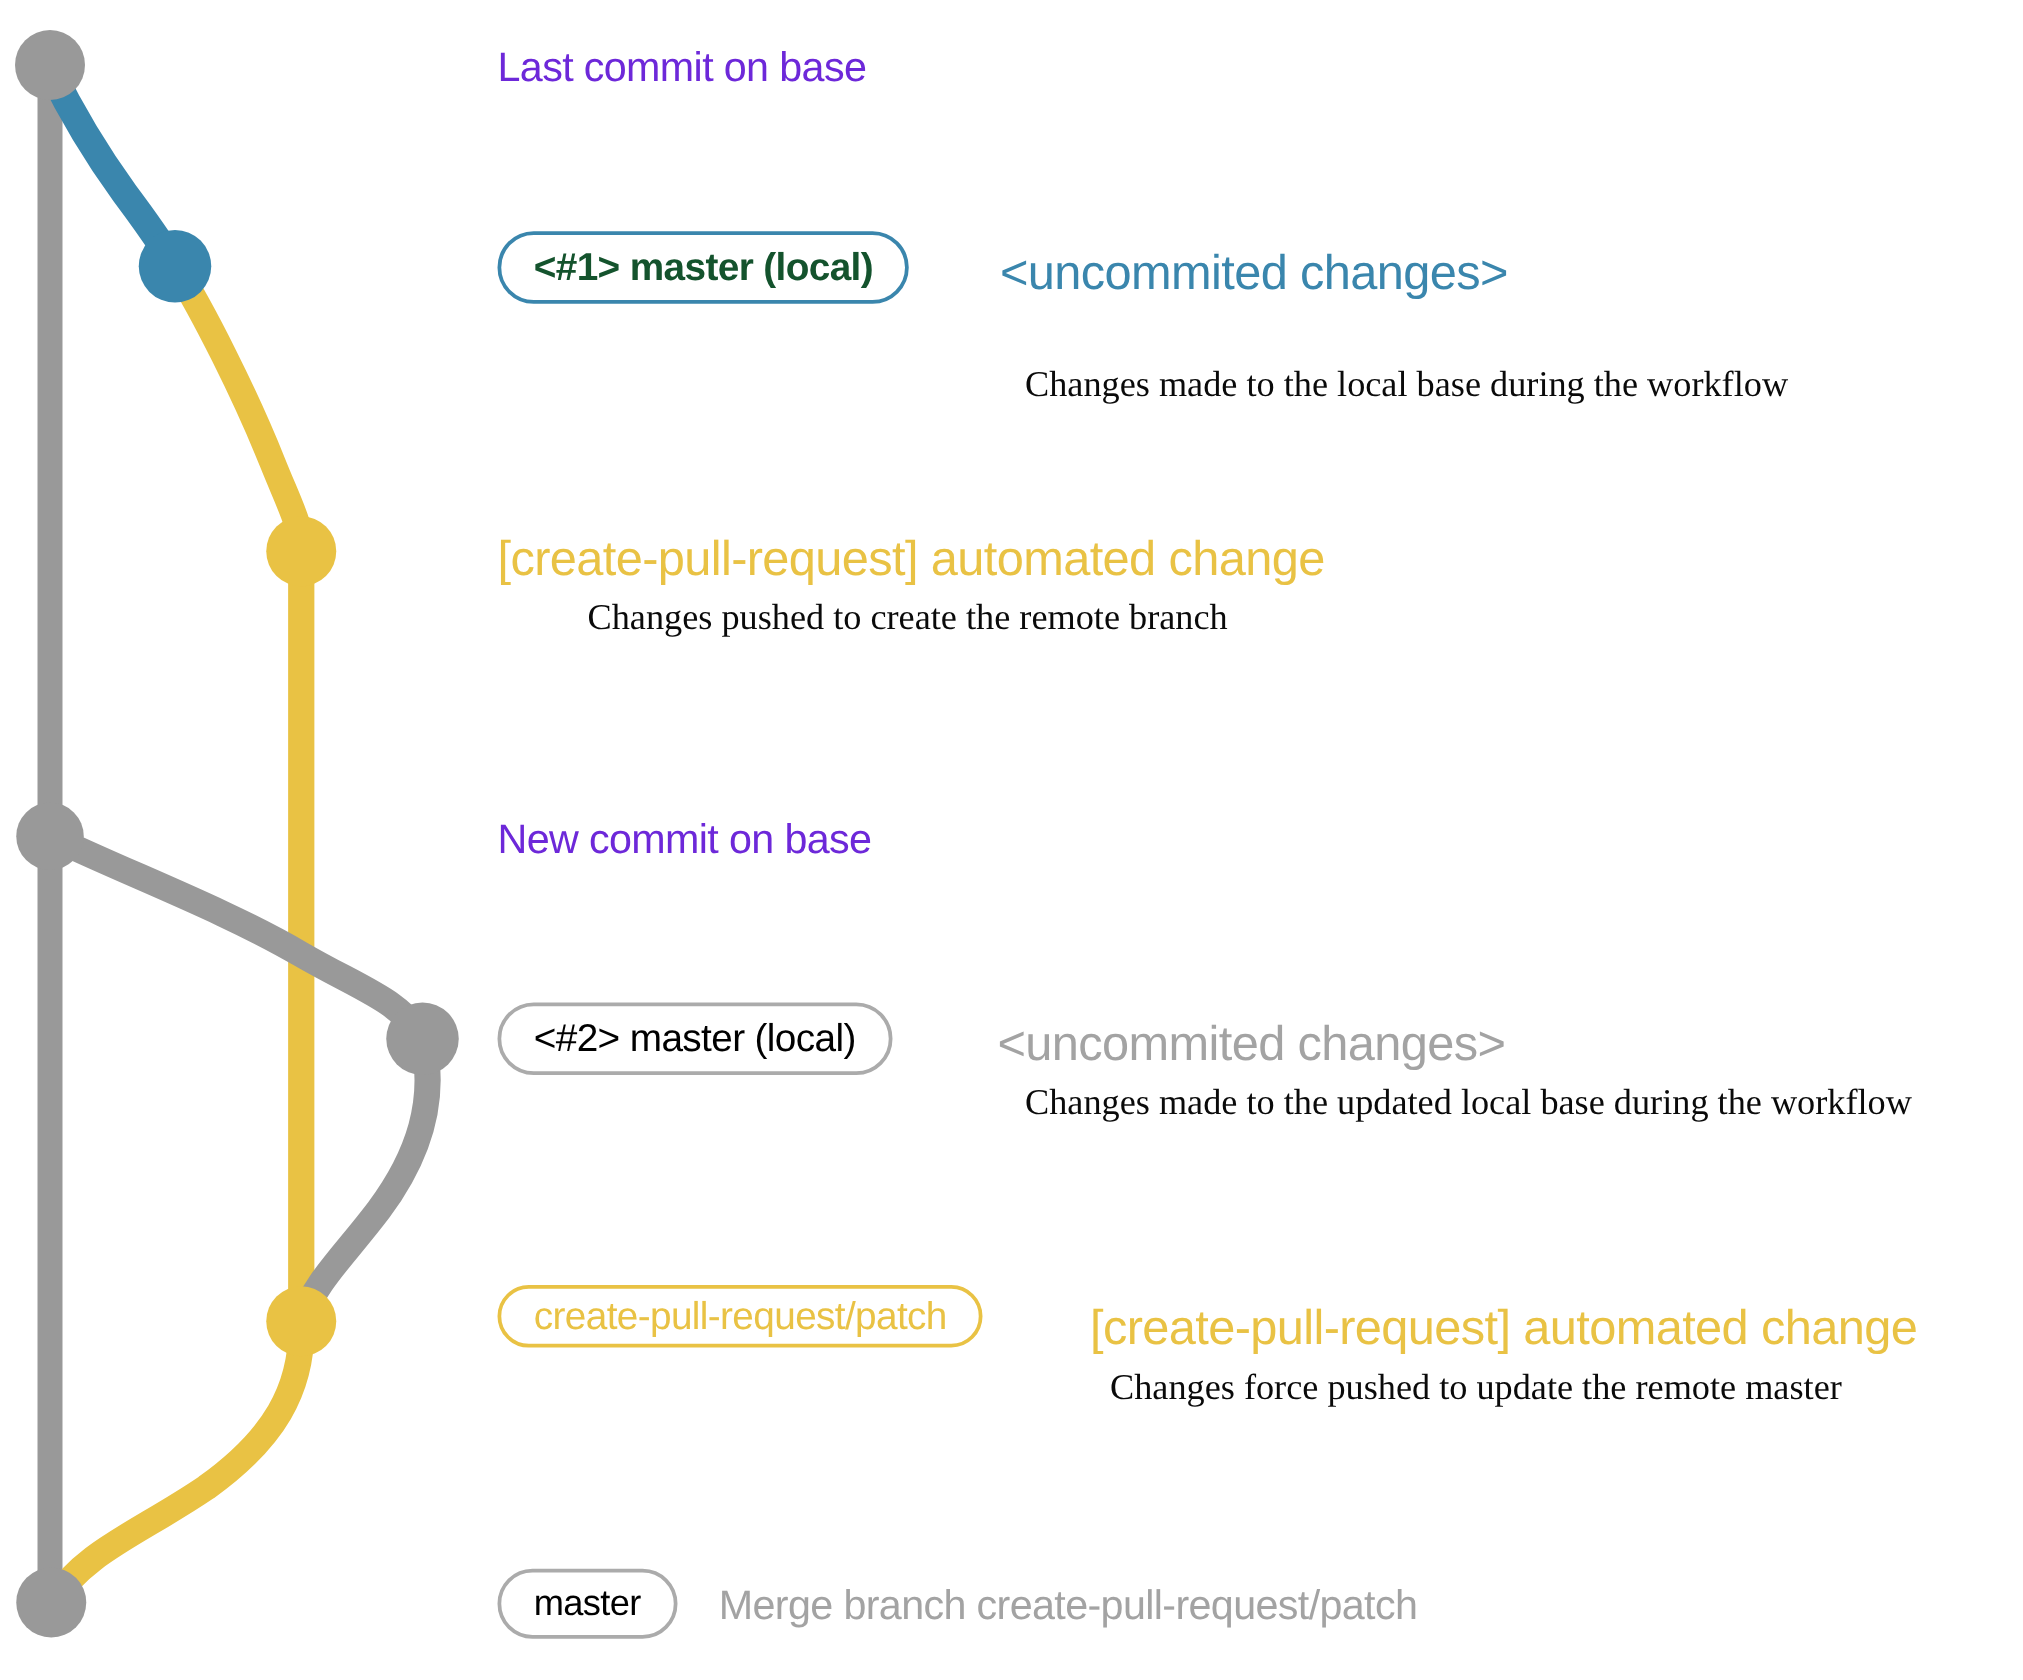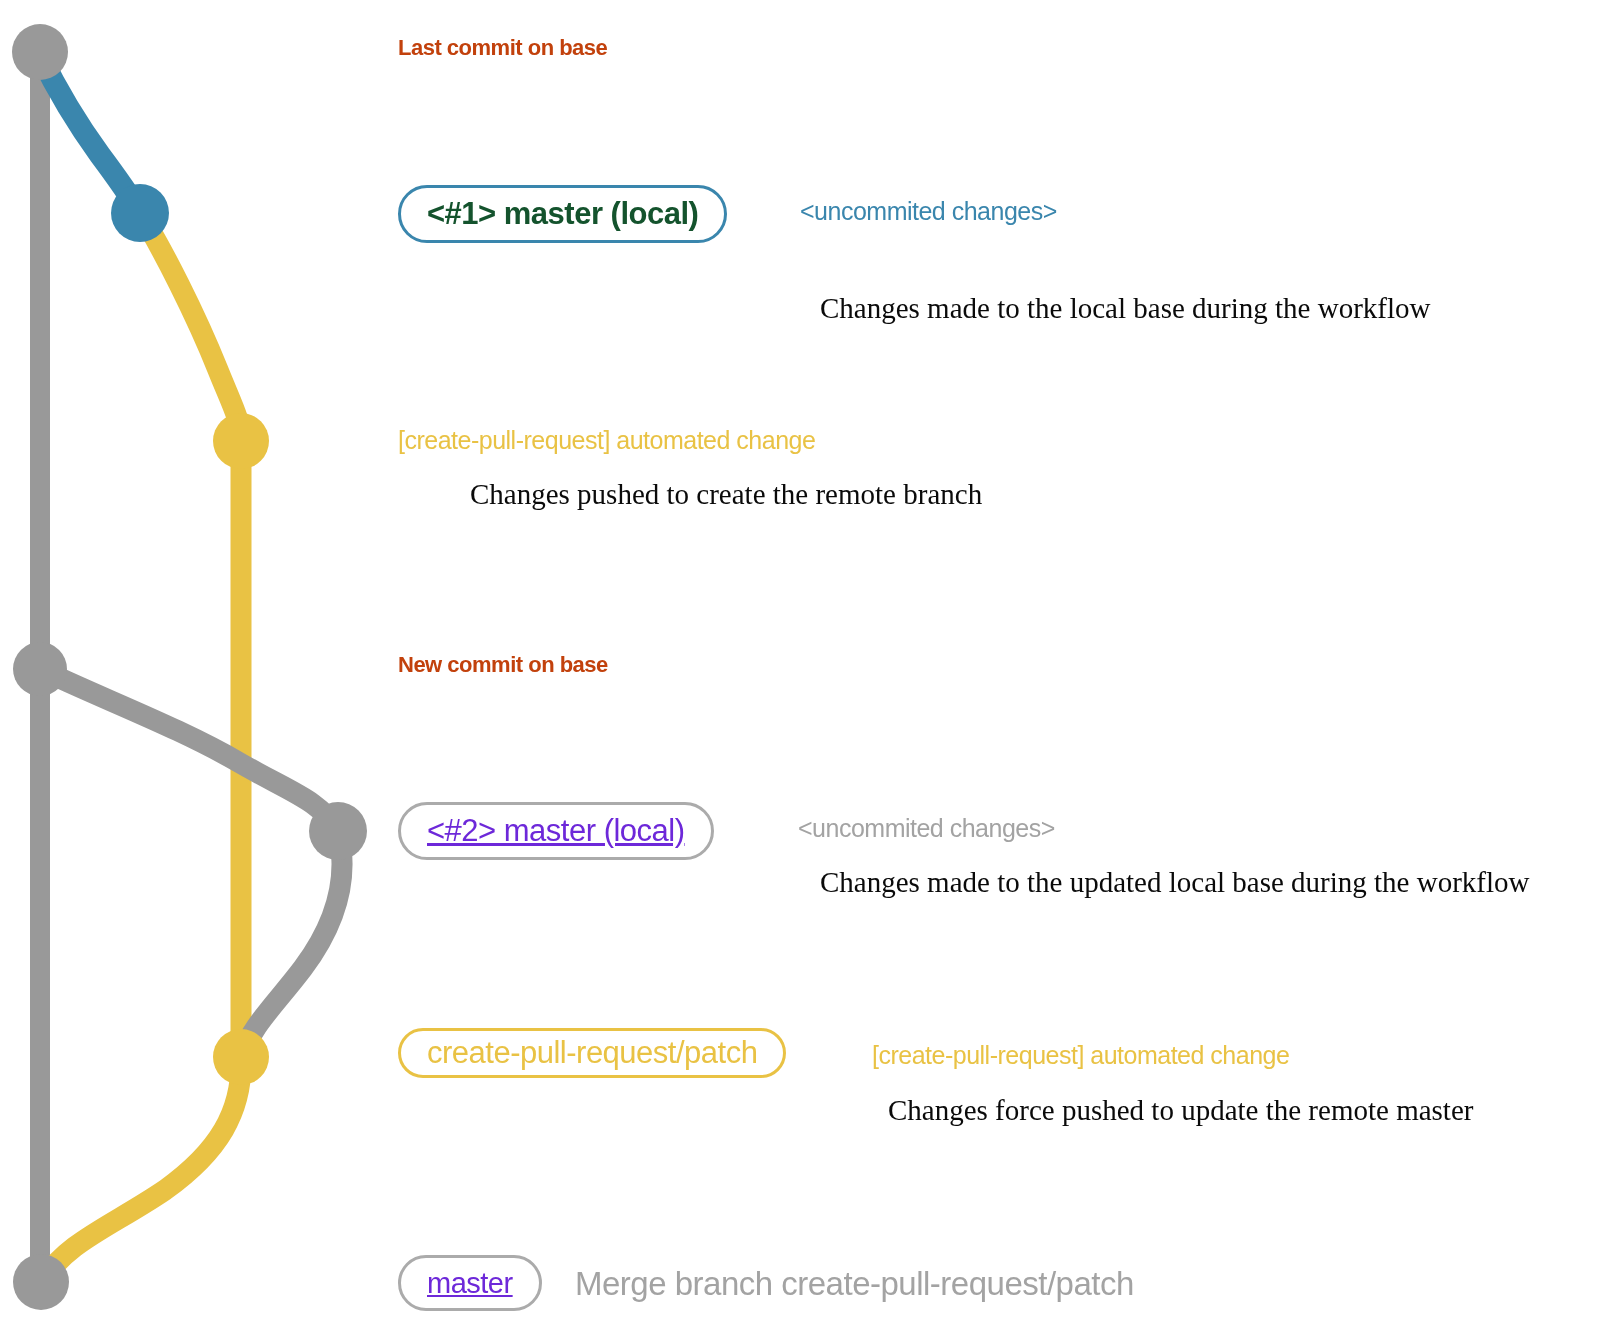--- a/index.html
+++ b/index.html
@@ -9,42 +9,41 @@
     height: 1344px;
     background: #ffffff;
     font-family: "Liberation Sans", sans-serif;
     overflow: hidden;
   }
   #graph-svg { position: absolute; left: 0; top: 0; }
 
   .abs { position: absolute; white-space: nowrap; }
 
   .heading {
-    font-size: 22px;
-    color: #c2410c;
+    font-size: 33px;
+    color: #6d28d9;
     letter-spacing: -0.5px;
-    font-weight: bold;
   }
   .badge {
     display: inline-flex;
     align-items: center;
     justify-content: center;
     border: 3px solid;
     border-radius: 30px;
     padding: 0 26px;
     height: 58px;
     font-size: 31px;
     letter-spacing: -0.5px;
     box-sizing: border-box;
   }
   .badge.blue   { border-color: #3a86ad; color: #14532d; font-weight: bold; }
-  .badge.gray   { border-color: #ababab; color: #6d28d9; text-decoration: underline; }
+  .badge.gray   { border-color: #ababab; color: #000000; }
   .badge.yellow { border-color: #e9c244; color: #e9c244; }
 
-  .annot { font-size: 25px; letter-spacing: -0.5px; }
+  .annot { font-size: 39px; letter-spacing: -0.5px; }
   .annot.blue   { color: #3a86ad; }
   .annot.gray   { color: #a3a3a3; }
   .annot.yellow { color: #e9c244; }
   .annot.big    { font-size: 33px; }
 
   .caption {
     font-family: "Liberation Serif", serif;
     font-size: 29px;
     color: #0a0a0a;
   }

